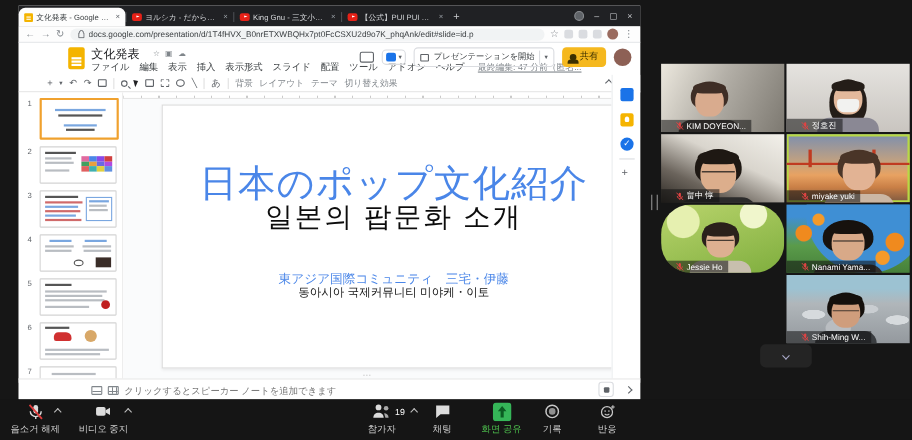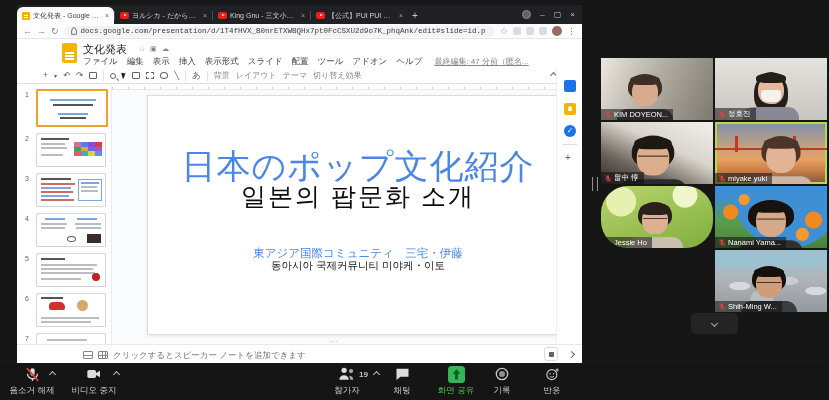--- a/index.html
+++ b/index.html
@@ -22,21 +22,21 @@
   .fav-slides:after{content:"";position:absolute;left:2px;top:3px;width:4px;height:1px;background:#fff;box-shadow:0 2px 0 #fff;}
   .fav-yt{width:9px;height:7px;border-radius:2px;background:#e62117;position:relative;flex:0 0 auto;}
   .fav-yt:after{content:"";position:absolute;left:3.5px;top:2px;border-left:3px solid #fff;border-top:1.5px solid transparent;border-bottom:1.5px solid transparent;}
   #newtab{color:#c8cacd;font-size:10px;margin:0 6px 3px 4px;}
   #winctl{margin-left:auto;display:flex;align-items:center;gap:9px;padding-right:7px;color:#c8cacd;font-size:8px;height:100%;}
   #profiledot{width:9px;height:9px;border-radius:50%;background:#5f6368;border:1px solid #8b8e92;}
   
   #navrow{position:absolute;left:0;top:19px;width:565px;height:15px;background:#fdfdfd;display:flex;align-items:center;gap:5px;padding:0 6px;border-bottom:1px solid #e4e6e8;}
   .navic{color:#80868b;font-size:9px;line-height:1;}
   #urlpill{flex:1;height:11px;background:#f1f3f4;border-radius:6px;display:flex;align-items:center;gap:4px;padding:0 7px;overflow:hidden;}
-  #urltext{font-size:7.5px;color:#3c4043;white-space:nowrap;overflow:hidden;font-family:Liberation Mono, monospace;}
+  #urltext{font-size:7.5px;color:#3c4043;white-space:nowrap;overflow:hidden;}
   .exticon{width:8px;height:8px;border-radius:2px;background:#dadce0;}
   #chromeavatar{width:10px;height:10px;border-radius:50%;background:#9a6b5f;}
   
   #appheader{position:absolute;left:0;top:34px;width:565px;height:29px;background:#fff;}
   #slides-logo{position:absolute;left:45px;top:4px;width:15px;height:20px;background:#f4b400;border-radius:2px;}
   #slides-logo:after{content:"";position:absolute;left:3px;top:9px;width:9px;height:1.5px;background:#fff;box-shadow:0 3px 0 #fff,0 6px 0 #fff;}
   #doctitle{position:absolute;left:66px;top:3px;font-size:11px;color:#202124;}
   .doc-mini{position:absolute;top:6px;font-size:7px;color:#80868b;}
   #menurow{position:absolute;left:66px;top:17px;display:flex;gap:9px;font-size:8.5px;color:#3c4043;}
   #lastedit{font-size:8px;color:#80868b;text-decoration:underline;margin-left:3px;}
@@ -102,21 +102,21 @@
   .viewic.grid{background:linear-gradient(90deg,transparent 3px,#80868b 3px 4px,transparent 4px 6px,#80868b 6px 7px,transparent 7px),linear-gradient(transparent 3px,#80868b 3px 4px,transparent 4px);}
   .viewic.film{background:linear-gradient(transparent 3px,#80868b 3px 4px,transparent 4px);}
   #notestext{position:absolute;left:96px;top:5px;font-size:8.5px;color:#757575;}
   #explorebtn{position:absolute;right:24px;top:2px;width:14px;height:14px;border:1px solid #dadce0;border-radius:3px;}
   #explorebtn:after{content:"";position:absolute;left:3.5px;top:3.5px;width:5px;height:5px;background:#5f6368;border-radius:1px;}
   #notes-chev{position:absolute;right:8px;top:7px;}
   
   #resizer{position:absolute;left:592px;top:177px;width:6px;height:14px;border-left:1.5px solid #909090;border-right:1.5px solid #909090;}
   .tile{position:absolute;width:112px;height:62px;overflow:hidden;background:#333;}
   .tile.speaking{box-shadow:inset 0 0 0 2px #b8d944;}
-  .nm{position:absolute;left:0;bottom:0;display:flex;align-items:center;gap:2px;background:rgba(16,16,16,.55);padding:1px 5px 1px 3px;max-width:100%;}
+  .nm{position:absolute;left:0;bottom:0;display:flex;align-items:center;gap:2px;background:rgba(16,16,16,.55);padding:1px 5px 1px 13px;max-width:100%;}
   .nm span{color:#fff;font-size:7.5px;white-space:nowrap;overflow:hidden;text-overflow:ellipsis;}
   .person{position:absolute;width:60px;height:52px;}
   .hair{position:absolute;left:13px;top:0;width:34px;height:26px;border-radius:50% 50% 42% 42%;background:var(--hair);}
   .head{position:absolute;left:17px;top:4px;width:26px;height:28px;border-radius:48% 48% 44% 44%;background:var(--skin);}
   .fringe{position:absolute;left:15px;top:1px;width:30px;height:10px;border-radius:50% 50% 30% 30%;background:var(--hair);}
   .bod{position:absolute;left:2px;bottom:0;width:56px;height:17px;border-radius:11px 11px 0 0;background:var(--shirt);}
   .glasses{position:absolute;left:18px;top:16px;width:24px;height:5px;border-top:1.6px solid rgba(20,20,20,.75);}
   .mask{position:absolute;left:20px;top:18px;width:20px;height:12px;border-radius:3px 3px 6px 6px;background:#f2f2f0;}
   
   .t1{background:linear-gradient(115deg,#ece8de,#b3afa7 45%,#7d7971);}
@@ -214,20 +214,38 @@
         <span>編集</span>
         <span>表示</span>
         <span>挿入</span>
         <span>表示形式</span>
         <span>スライド</span>
         <span>配置</span>
         <span>ツール</span>
         <span>アドオン</span>
         <span>ヘルプ</span>
         <span id="lastedit">最終編集: 47 分前（匿名...</span>
+      </div>
+      <div id="hdr-right">
+        <i id="board-ic"></i>
+        <div id="camjoin">
+            <b></b>
+            <s>▾</s>
+          </div>
+        <div id="presentbtn">
+          <i class="pic"></i>
+          <span class="plbl">プレゼンテーションを開始</span>
+          <i class="psep"></i>
+          <span class="pdd">▾</span>
+        </div>
+        <div id="sharebtn">
+          <i class="sic"></i>
+          <span class="slbl">共有</span>
+        </div>
+        <i id="hdravatar"></i>
       </div>
     </div>
 
     <div id="apptoolbar">
       <span class="tbg">+</span>
       <span class="tbg" style="font-size:6px">▾</span>
       <span class="tbg">↶</span>
       <span class="tbg">↷</span>
       <i class="tbsq"></i>
       <i class="tbsep"></i>

